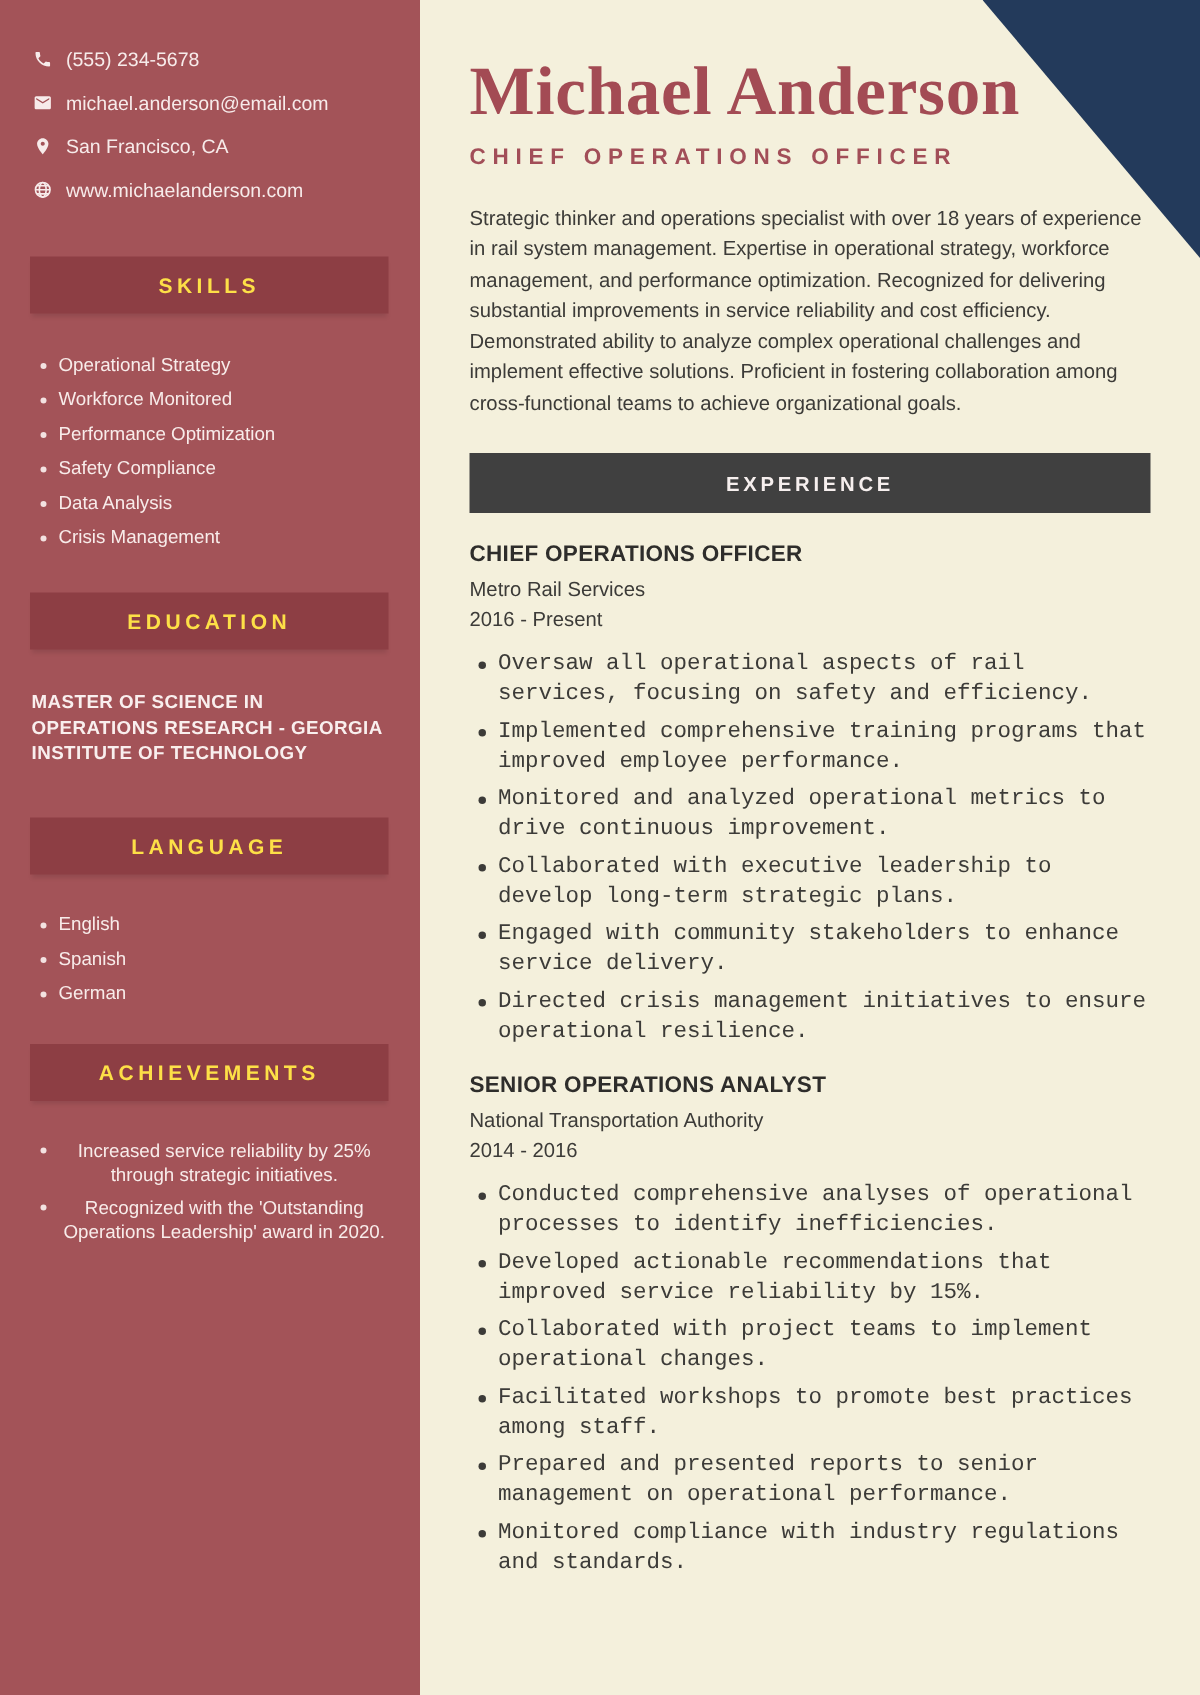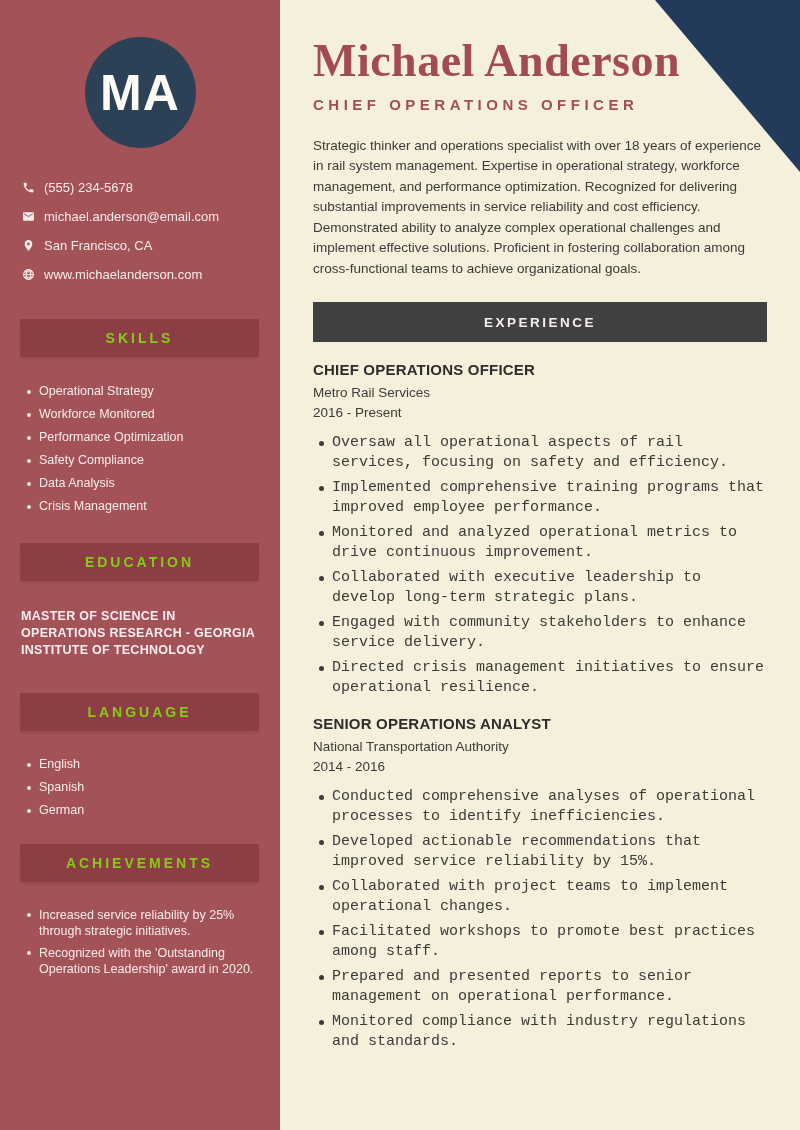--- a/index.html
+++ b/index.html
@@ -35,41 +35,41 @@
     margin-bottom: 16px;
     font-size: 13px; line-height: 13px; color: #f7ebea;
   }
   .cicon { width: 13px; height: 13px; display: inline-flex; flex-shrink: 0; }
   .cicon svg { width: 13px; height: 13px; }
 
   .side-bar-header {
     height: 38px; margin: 0 21px 0 20px;
     background: #8d3e44;
     display: flex; align-items: center; justify-content: center;
-    color: #84cc16; font-weight: bold; font-size: 14px; letter-spacing: 3px;
+    color: #fde047; font-weight: bold; font-size: 14px; letter-spacing: 3px;
     box-shadow: 0 3px 3px -1px rgba(0,0,0,0.10);
   }
   .mt38 { margin-top: 38px; }
   .mt30 { margin-top: 30px; }
   .mt34 { margin-top: 34px; }
   .mt27 { margin-top: 27px; }
 
   .side-list { margin-top: 28px; padding: 0 20px 0 27px; list-style: none; }
   .side-list li {
     position: relative;
     font-size: 12.5px; line-height: 13px;
     margin-bottom: 10px; padding-left: 12px;
     color: #f8ecea;
   }
   .side-list li::before {
     content: ''; position: absolute; left: 0; top: 5px;
     width: 4px; height: 4px; border-radius: 50%; background: #f3e2e1;
   }
   .side-list.tight { margin-top: 25px; }
-  .side-list.tight li { line-height: 16px; margin-bottom: 6px; }
+  .side-list.tight li { line-height: 16px; margin-bottom: 6px; text-align: center; }
   .side-list.tight li::before { top: 6px; }
 
   .edu-text {
     margin: 27px 20px 0 21px;
     font-size: 12.5px; font-weight: bold; line-height: 17px;
     color: #f9efee; letter-spacing: 0.3px;
     text-transform: uppercase;
   }
 
   
@@ -123,23 +123,20 @@
     width: 5px; height: 5px; border-radius: 50%; background: #3c3b38;
   }
 </style>
 </head>
 <body>
 
 <div class="page">
 
   <aside class="sidebar">
 
-    <div class="avatar">
-      <span class="avatar-initials">MA</span>
-    </div>
 
     <ul class="contact">
       <li>
         <span class="cicon">
           <svg viewBox="0 0 24 24" fill="#f7ebea">
               <path d="M6.62 10.79c1.44 2.83 3.76 5.14 6.59 6.59l2.2-2.2c.27-.27.67-.36 1.02-.24 1.12.37 2.33.57 3.57.57.55 0 1 .45 1 1V20c0 .55-.45 1-1 1-9.39 0-17-7.61-17-17 0-.55.45-1 1-1h3.5c.55 0 1 .45 1 1 0 1.25.2 2.45.57 3.57.11.35.03.74-.25 1.02l-2.2 2.2z"></path>
             </svg>
         </span>
         <span>(555) 234-5678</span>
       </li>

